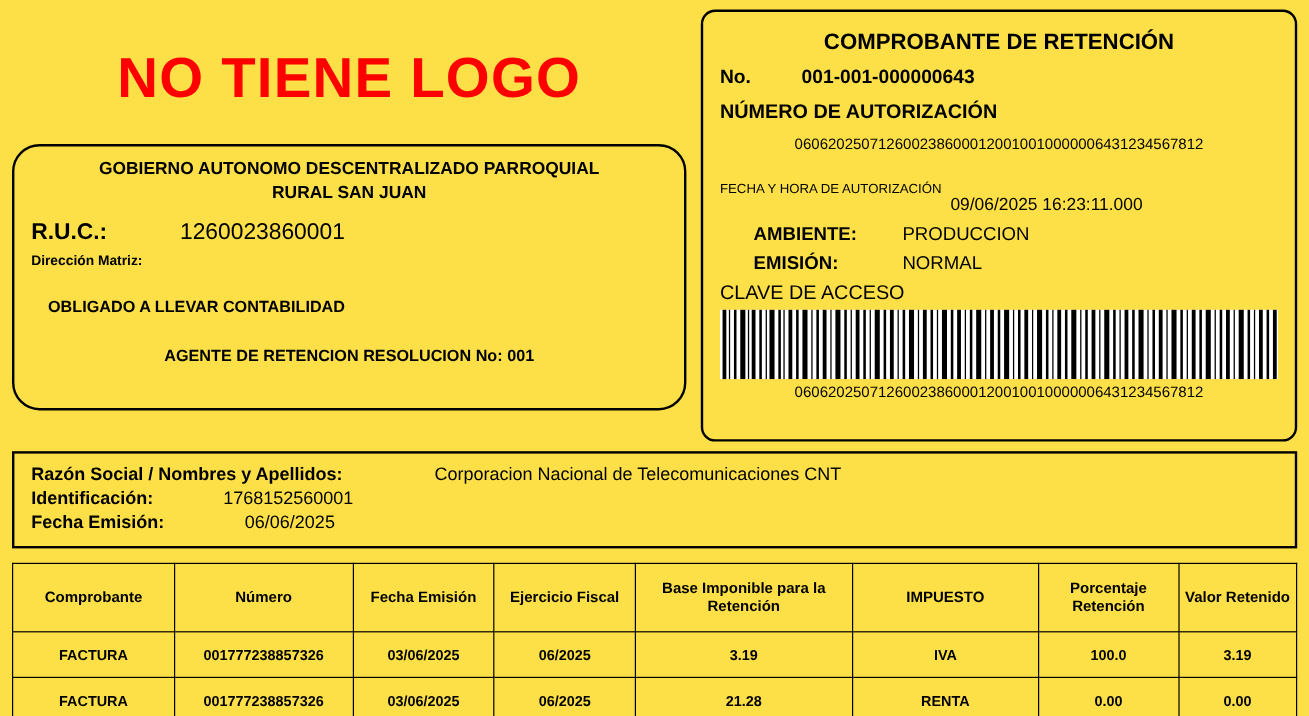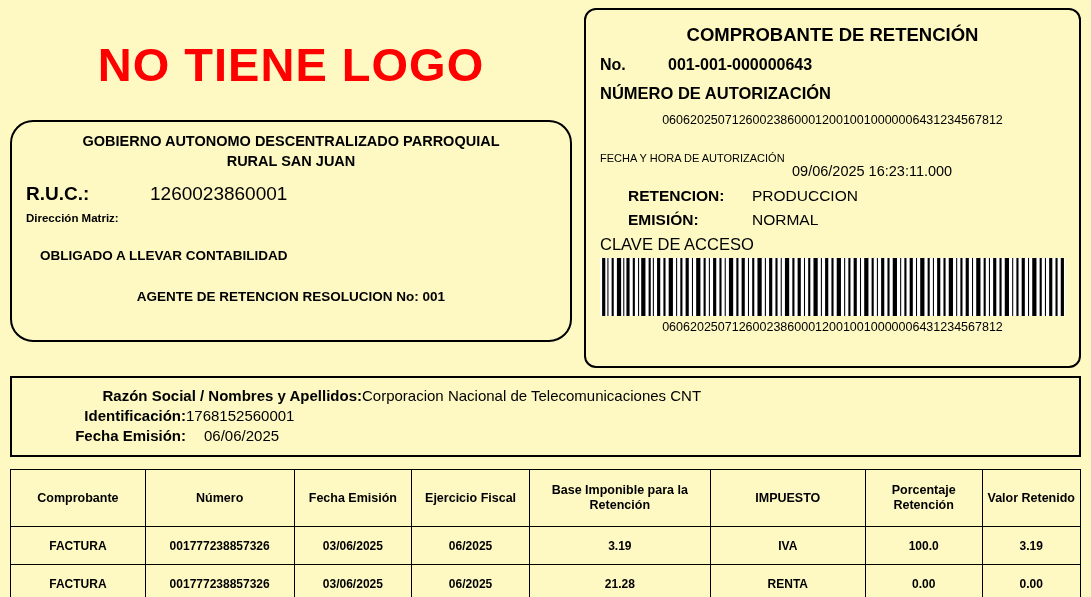--- a/index.html
+++ b/index.html
@@ -11,21 +11,21 @@
     width: 1091px;
     height: 597px;
     font-family: "Liberation Sans", sans-serif;
     color: #000000;
     overflow: hidden;
   }
   .page {
     position: relative;
     width: 1091px;
     height: 597px;
-    background: #fef9c3;
+    background: #fde047;
   }
 
   
   .top-row {
     display: flex;
     gap: 12px;
     padding: 8px 10px 0 10px;
     box-sizing: border-box;
   }
   .left-col {
@@ -186,21 +186,20 @@
     text-align: center;
     font-size: 12.5px;
   }
 
   
   .receiver-box {
     margin: 8px 10px 0 10px;
     border: 2px solid #000;
     padding: 6px 10px 8px 14px;
     box-sizing: border-box;
-    text-align: right;
   }
   .rcv-row {
     display: flex;
     align-items: baseline;
     margin: 3px 0;
   }
   .rcv-label {
     font-weight: bold;
     font-size: 15px;
   }
@@ -286,21 +285,21 @@
 
         <div class="auth-title">NÚMERO DE AUTORIZACIÓN</div>
         <div class="auth-number">0606202507126002386000120010010000006431234567812</div>
 
         <div class="fecha-row">
           <div class="fecha-label">FECHA Y HORA DE AUTORIZACIÓN</div>
           <div class="fecha-value">09/06/2025 16:23:11.000</div>
         </div>
 
         <div class="kv-row">
-          <div class="kv-label">RETENCION:</div>
+          <div class="kv-label">AMBIENTE:</div>
           <div class="kv-value">PRODUCCION</div>
         </div>
 
         <div class="kv-row">
           <div class="kv-label">EMISIÓN:</div>
           <div class="kv-value">NORMAL</div>
         </div>
 
         <div class="clave-label">CLAVE DE ACCESO</div>
 

